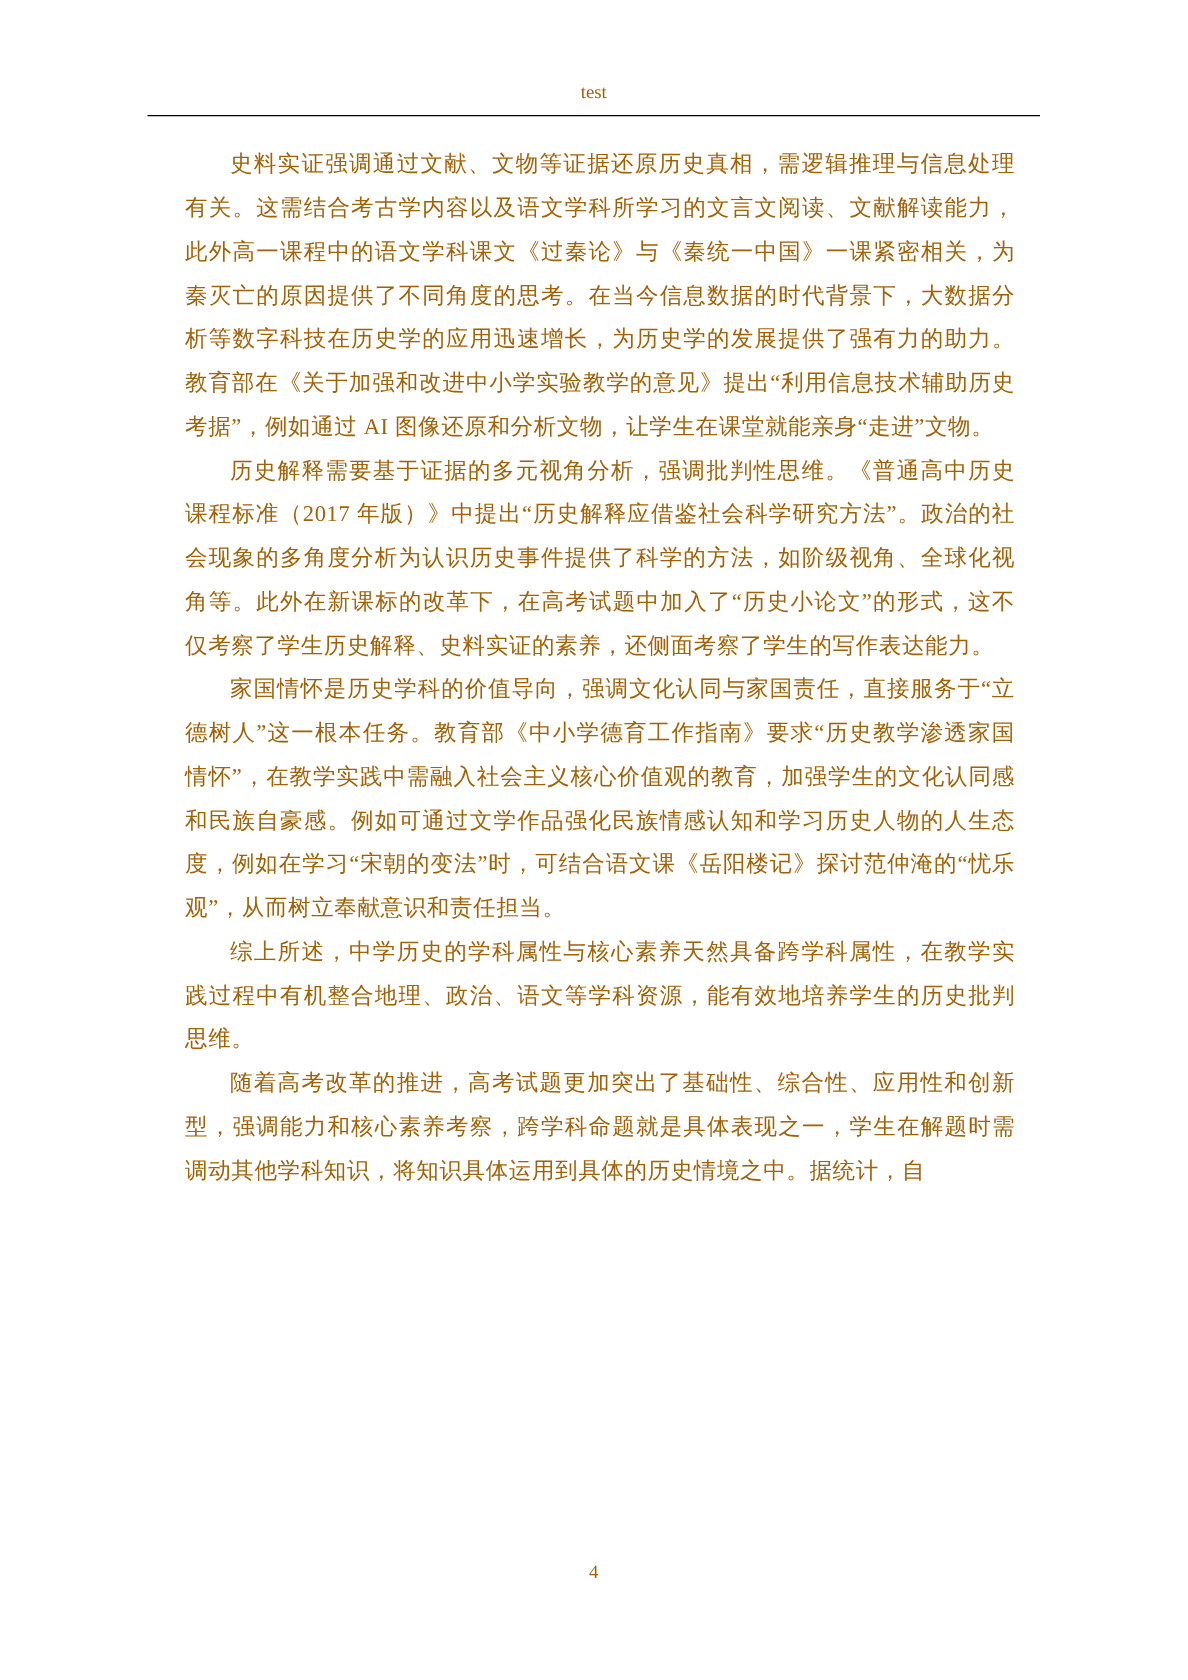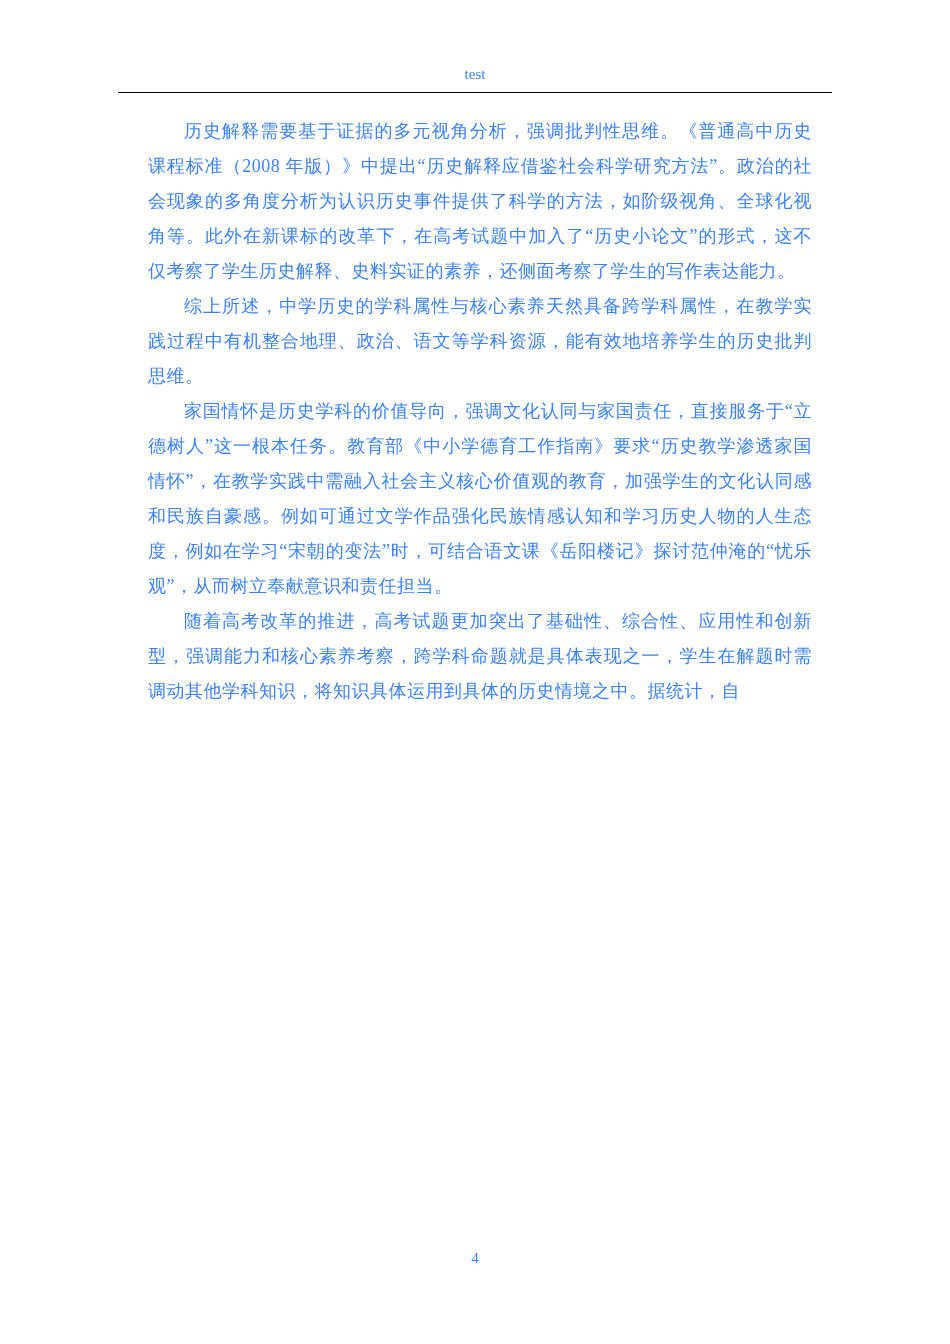--- a/index.html
+++ b/index.html
@@ -3,21 +3,21 @@
 <meta charset="utf-8">
 <style>
   * { margin: 0; padding: 0; box-sizing: border-box; }
   html, body { background: #ffffff; }
   .page {
     position: relative;
     width: 950px;
     height: 1344px;
     margin: 0 auto;
     background: #ffffff;
-    color: #3b82f6;
+    color: #a16207;
     font-family: "Liberation Serif", "DejaVu Serif", serif;
     overflow: hidden;
   }
   .header {
     position: absolute;
     top: 64px;
     left: 118px;
     width: 714px;
     text-align: center;
     font-size: 15px;
@@ -58,23 +58,24 @@
 </head>
 <body>
 
 <div class="page">
 
   <div class="header">
     <span>test</span>
   </div>
 
   <div class="content">
-    <p class="para">历史解释需要基于证据的多元视角分析，强调批判性思维。《普通高中历史课程标准（2008 年版）》中提出“历史解释应借鉴社会科学研究方法”。政治的社会现象的多角度分析为认识历史事件提供了科学的方法，如阶级视角、全球化视角等。此外在新课标的改革下，在高考试题中加入了“历史小论文”的形式，这不仅考察了学生历史解释、史料实证的素养，还侧面考察了学生的写作表达能力。</p>
+    <p class="para">史料实证强调通过文献、文物等证据还原历史真相，需逻辑推理与信息处理有关。这需结合考古学内容以及语文学科所学习的文言文阅读、文献解读能力，此外高一课程中的语文学科课文《过秦论》与《秦统一中国》一课紧密相关，为秦灭亡的原因提供了不同角度的思考。在当今信息数据的时代背景下，大数据分析等数字科技在历史学的应用迅速增长，为历史学的发展提供了强有力的助力。教育部在《关于加强和改进中小学实验教学的意见》提出“利用信息技术辅助历史考据”，例如通过 AI 图像还原和分析文物，让学生在课堂就能亲身“走进”文物。</p>
+    <p class="para">历史解释需要基于证据的多元视角分析，强调批判性思维。《普通高中历史课程标准（2017 年版）》中提出“历史解释应借鉴社会科学研究方法”。政治的社会现象的多角度分析为认识历史事件提供了科学的方法，如阶级视角、全球化视角等。此外在新课标的改革下，在高考试题中加入了“历史小论文”的形式，这不仅考察了学生历史解释、史料实证的素养，还侧面考察了学生的写作表达能力。</p>
+    <p class="para">家国情怀是历史学科的价值导向，强调文化认同与家国责任，直接服务于“立德树人”这一根本任务。教育部《中小学德育工作指南》要求“历史教学渗透家国情怀”，在教学实践中需融入社会主义核心价值观的教育，加强学生的文化认同感和民族自豪感。例如可通过文学作品强化民族情感认知和学习历史人物的人生态度，例如在学习“宋朝的变法”时，可结合语文课《岳阳楼记》探讨范仲淹的“忧乐观”，从而树立奉献意识和责任担当。</p>
     <p class="para">综上所述，中学历史的学科属性与核心素养天然具备跨学科属性，在教学实践过程中有机整合地理、政治、语文等学科资源，能有效地培养学生的历史批判思维。</p>
-    <p class="para">家国情怀是历史学科的价值导向，强调文化认同与家国责任，直接服务于“立德树人”这一根本任务。教育部《中小学德育工作指南》要求“历史教学渗透家国情怀”，在教学实践中需融入社会主义核心价值观的教育，加强学生的文化认同感和民族自豪感。例如可通过文学作品强化民族情感认知和学习历史人物的人生态度，例如在学习“宋朝的变法”时，可结合语文课《岳阳楼记》探讨范仲淹的“忧乐观”，从而树立奉献意识和责任担当。</p>
     <p class="para">随着高考改革的推进，高考试题更加突出了基础性、综合性、应用性和创新型，强调能力和核心素养考察，跨学科命题就是具体表现之一，学生在解题时需调动其他学科知识，将知识具体运用到具体的历史情境之中。据统计，自</p>
   </div>
 
   <div class="footer">
     <span>4</span>
   </div>
 
 </div>
 
 </body></html>

